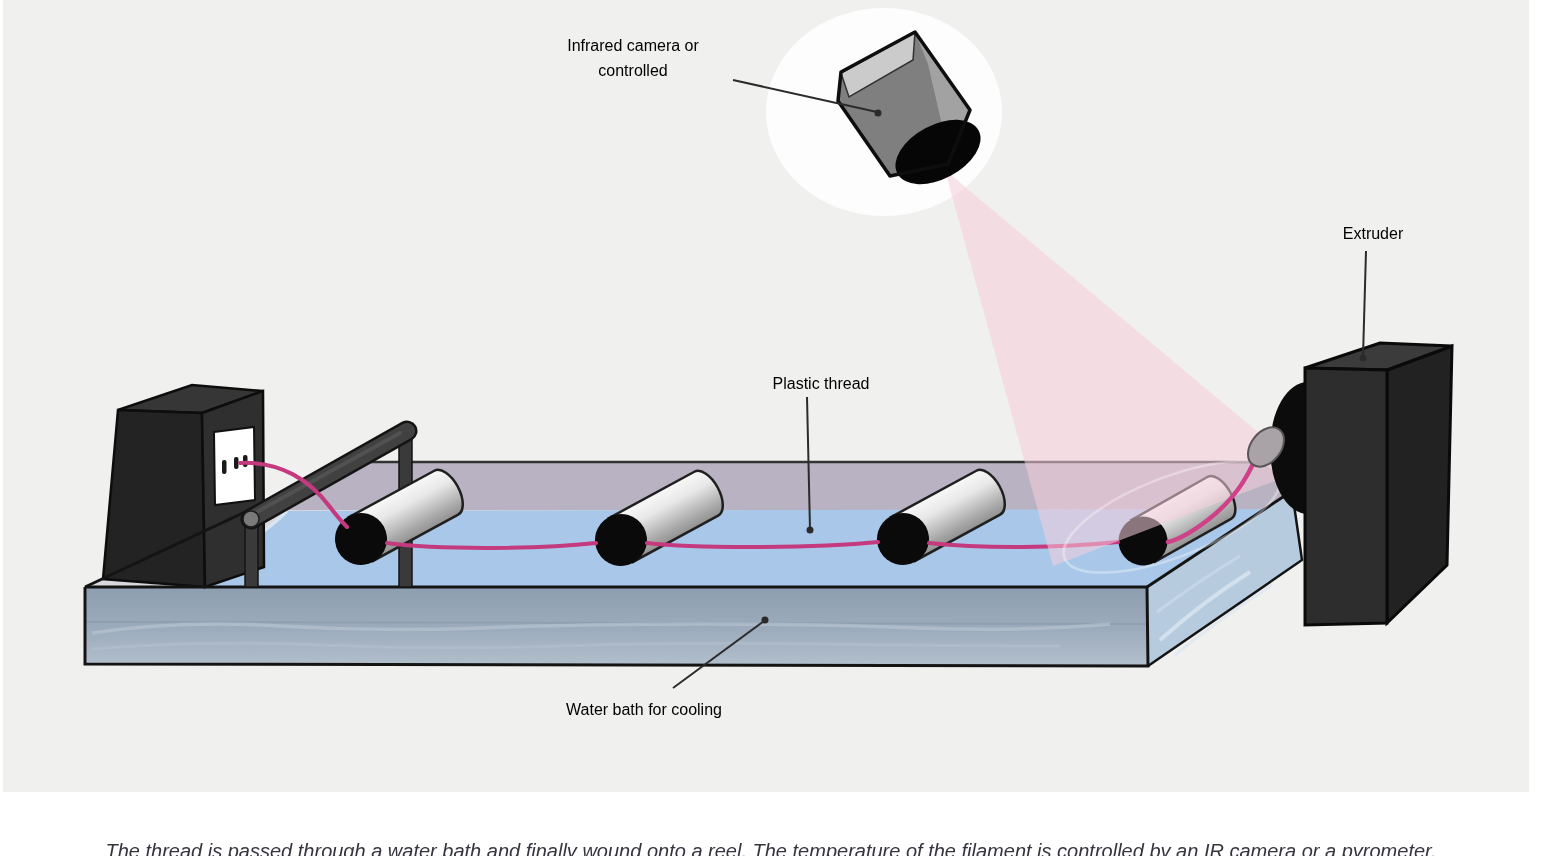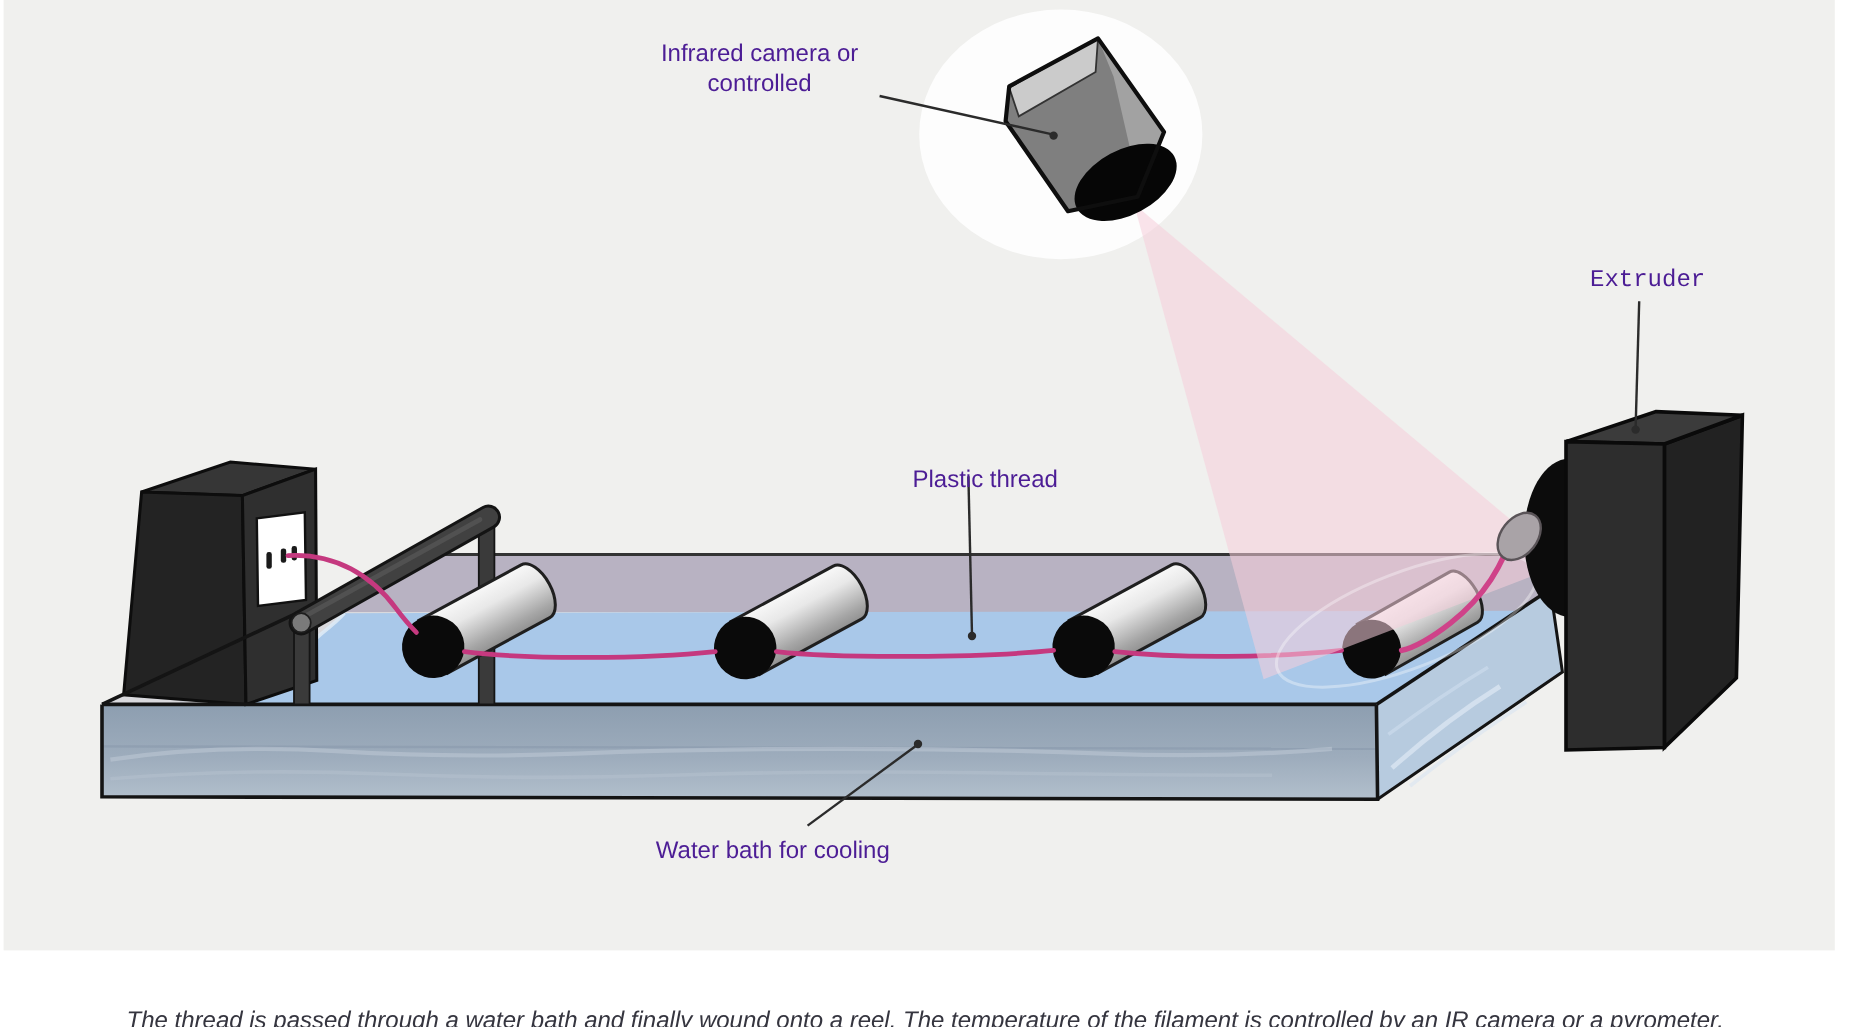--- a/index.html
+++ b/index.html
@@ -1,21 +1,21 @@
 <!DOCTYPE html>
 <html><head>
 <meta charset="utf-8">
 <style>
   html,body{margin:0;padding:0;background:#ffffff;}
   .stage{position:relative;width:1542px;height:856px;background:#ffffff;overflow:hidden;
          font-family:"Liberation Sans", sans-serif;}
   .panel{position:absolute;left:3px;top:0;width:1526px;height:792px;background:#f0f0ee;}
   svg.fig{position:absolute;left:0;top:0;}
   .lbl{position:absolute;transform:translateX(-50%);text-align:center;
-       font-size:20px;line-height:25px;color:#4c1d95;white-space:nowrap;}
+       font-size:16px;line-height:25px;color:#000000;white-space:nowrap;}
   .caption{position:absolute;left:0;top:840px;width:1542px;text-align:center;
            font-style:italic;font-size:20px;color:#35353f;}
 </style>
 </head>
 <body>
 
 <div class="stage">
   <div class="panel" style="background: rgb(240, 240, 238);"></div>
 
   <svg class="fig" width="1542" height="792" viewBox="0 0 1542 792">
@@ -133,18 +133,18 @@
       <circle cx="1363" cy="358" r="3.5" fill="#2b2b2b" stroke="none"></circle>
       <path d="M673,688 L764,621"></path>
       <circle cx="765" cy="620" r="3.5" fill="#2b2b2b" stroke="none"></circle>
     </g>
   </svg>
 
   <div class="lbl" style="left:633px;top:33px;">
     <span style="display:block">Infrared camera or</span>
     <span style="display:block">controlled</span>
   </div>
-  <div class="lbl" style="left:1373px;top:221px;font-family:Liberation Mono, monospace;">Extruder</div>
-  <div class="lbl" style="left:821px;top:388px;">Plastic thread</div>
+  <div class="lbl" style="left:1373px;top:221px;">Extruder</div>
+  <div class="lbl" style="left:821px;top:371px;">Plastic thread</div>
   <div class="lbl" style="left:644px;top:697px;">Water bath for cooling</div>
 
   <div class="caption">The thread is passed through a water bath and finally wound onto a reel. The temperature of the filament is controlled by an IR camera or a pyrometer.</div>
 </div>
 
 </body></html>

